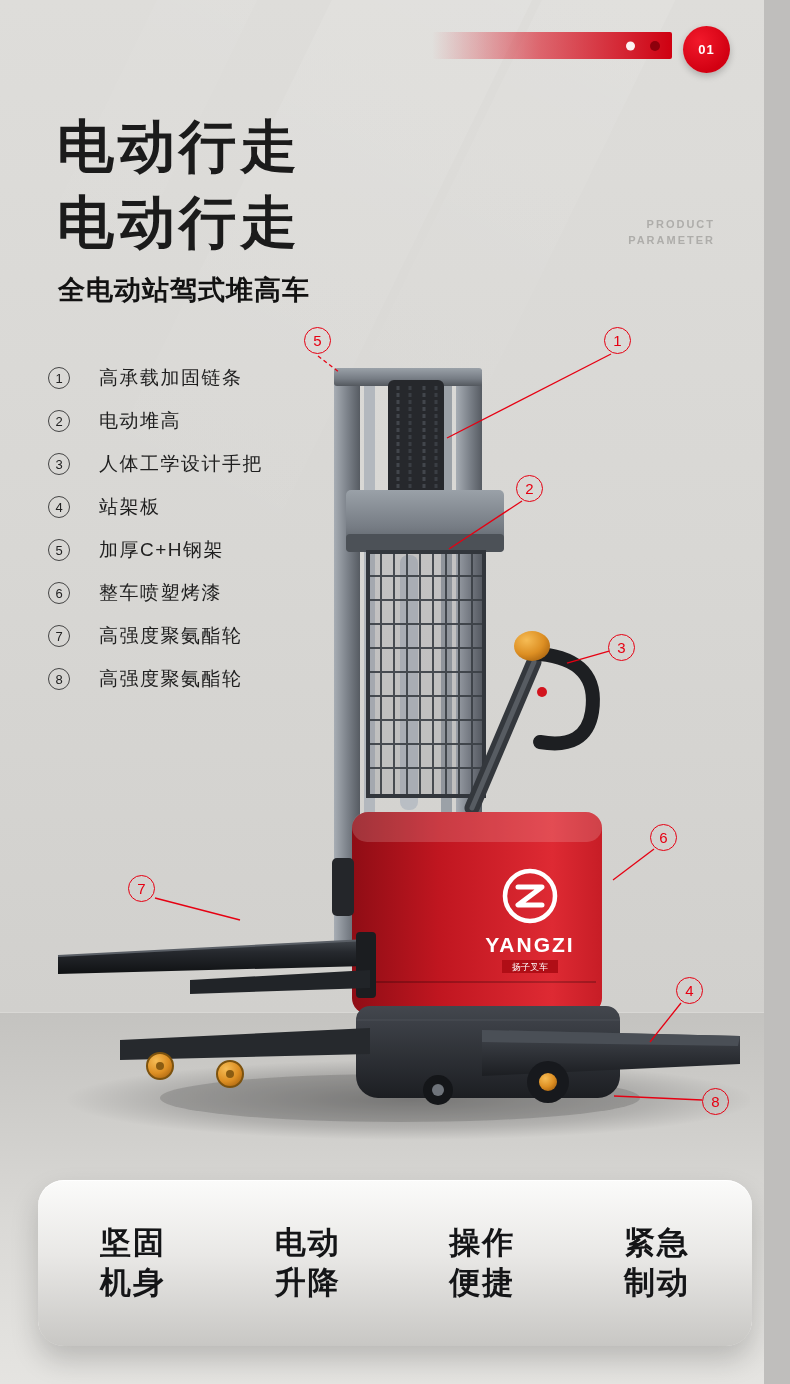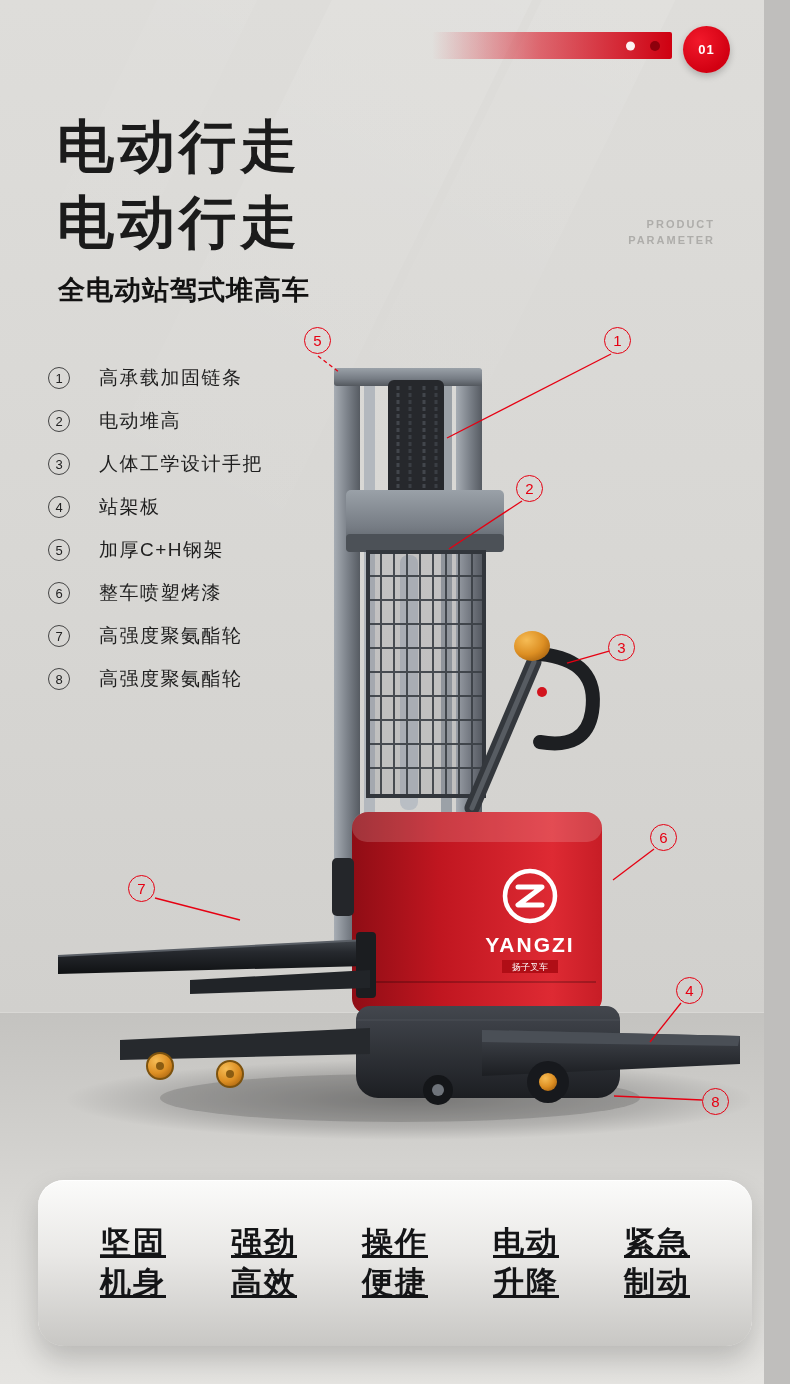--- a/index.html
+++ b/index.html
@@ -44,21 +44,21 @@
     color:#e60012;font-size:15px;display:flex;align-items:center;justify-content:center;font-weight:500;background:transparent;}
   .co5{left:304px;top:327px;}  .co1{left:604px;top:327px;}
   .co2{left:516px;top:475px;}  .co3{left:608px;top:634px;}
   .co6{left:650px;top:824px;}  .co7{left:128px;top:875px;}
   .co4{left:676px;top:977px;}  .co8{left:702px;top:1088px;}
   
   .panel{position:absolute;left:38px;top:1180px;width:714px;height:166px;border-radius:26px;box-sizing:border-box;
     background:linear-gradient(180deg,#fbfbfa 0%,#e9e8e6 45%,#c8c7c4 100%);
     box-shadow:0 14px 28px rgba(0,0,0,.18), inset 0 1px 0 rgba(255,255,255,.9);
     display:flex;align-items:center;justify-content:space-between;padding:0 62px;}
-  .pitem{text-align:right;font-size:31px;font-weight:900;color:#141517;line-height:40px;letter-spacing:2px;text-decoration:underline;}
+  .pitem{text-align:right;font-size:31px;font-weight:900;color:#141517;line-height:40px;letter-spacing:2px;}
 </style>
 </head>
 <body>
 
 <div class="page">
 
   <div class="streak s1"></div>
   <div class="streak s2"></div>
   <div class="streak s3"></div>
   <div class="floor"></div>
@@ -279,30 +279,26 @@
   <div class="co co7">7</div>
   <div class="co co4">4</div>
   <div class="co co8">8</div>
 
   <div class="panel">
     <div class="pitem">
       <div>坚固</div>
       <div>机身</div>
     </div>
     <div class="pitem">
-      <div>强劲</div>
-      <div>高效</div>
+      <div>电动</div>
+      <div>升降</div>
     </div>
     <div class="pitem">
       <div>操作</div>
       <div>便捷</div>
     </div>
     <div class="pitem">
-      <div>电动</div>
-      <div>升降</div>
-    </div>
-    <div class="pitem">
       <div>紧急</div>
       <div>制动</div>
     </div>
   </div>
 
 </div>
 
 </body></html>

